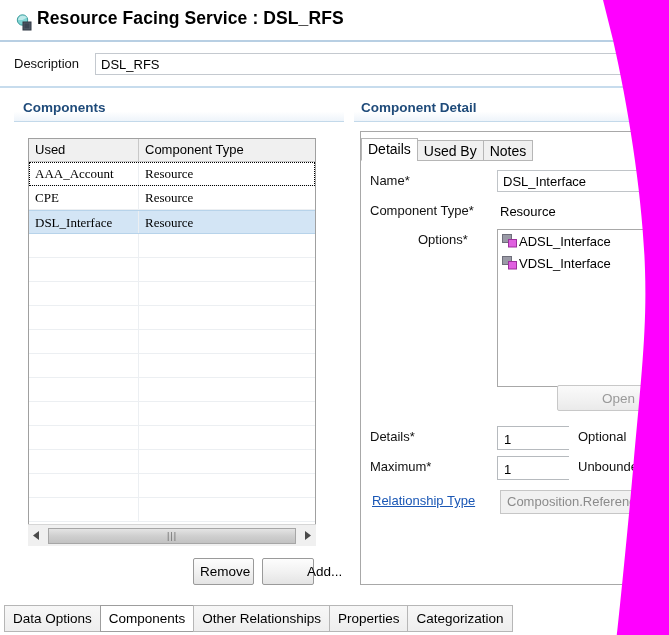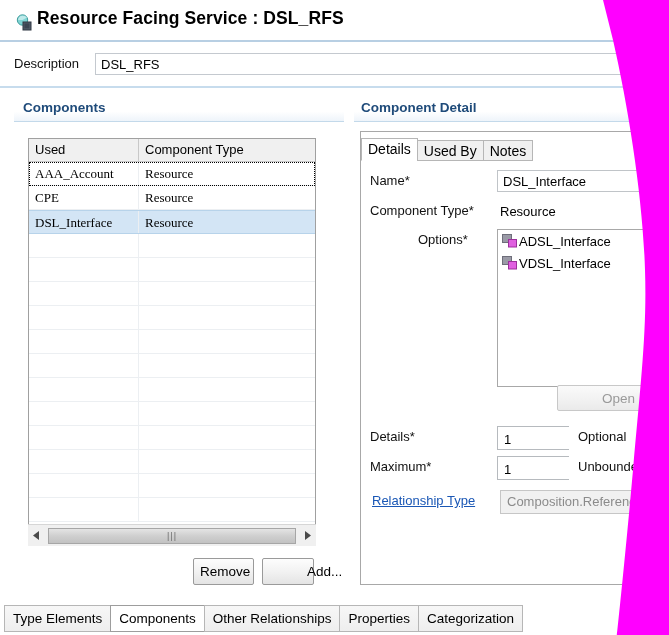--- a/index.html
+++ b/index.html
@@ -431,21 +431,21 @@
 
 </div>
 <span class="cap-label" id="cap-unbounded">Unbounded</span>
 <span class="cap-box" id="box-unbounded"></span>
 
 <a id="lnk-reltype">Relationship Type</a>
 <div id="fld-reltype">Composition.Reference</div>
 
 <div id="bottom-tabs">
   <div id="bt-spacer"></div>
-  <div class="bottom-tab">Type Elements</div>
+  <div class="bottom-tab">Data Options</div>
   <div class="bottom-tab active">Components</div>
   <div class="bottom-tab">Other Relationships</div>
   <div class="bottom-tab">Properties</div>
   <div class="bottom-tab">Categorization</div>
 </div>
 
 <svg id="clip-mask" viewBox="0 0 80 635" preserveAspectRatio="none">
   <path d="M 80 0 L 80 635 L 28 635 C 28 635 36 560 44 470
            C 52 380 58 330 56 270 C 54 200 40 110 24 40 L 14 0 Z" fill="#FF00FF"></path>
 </svg>

